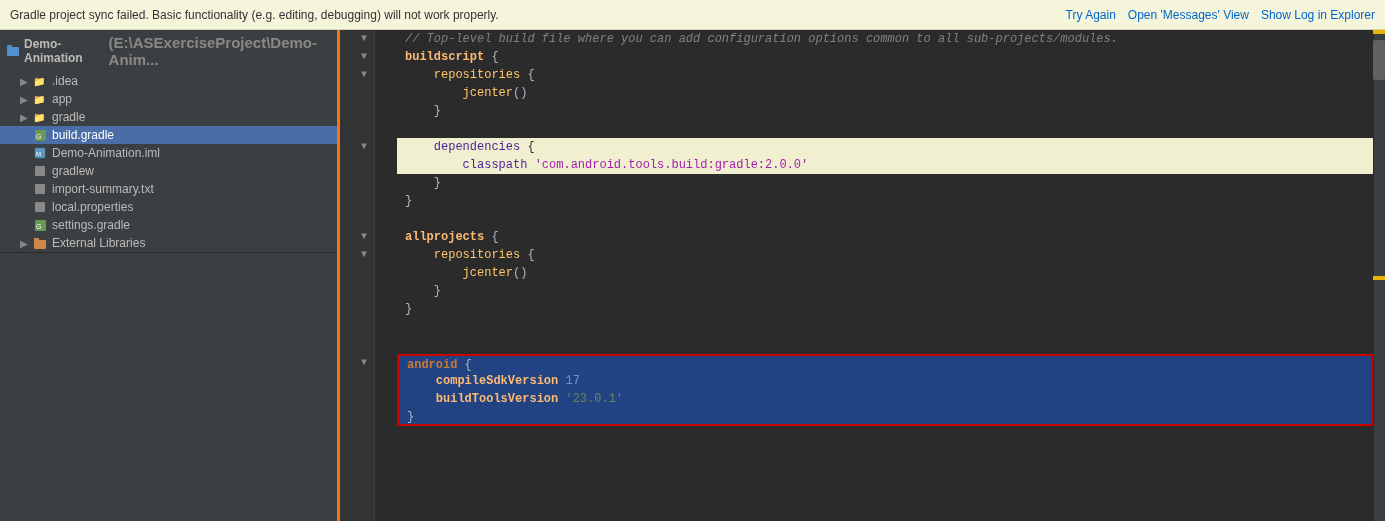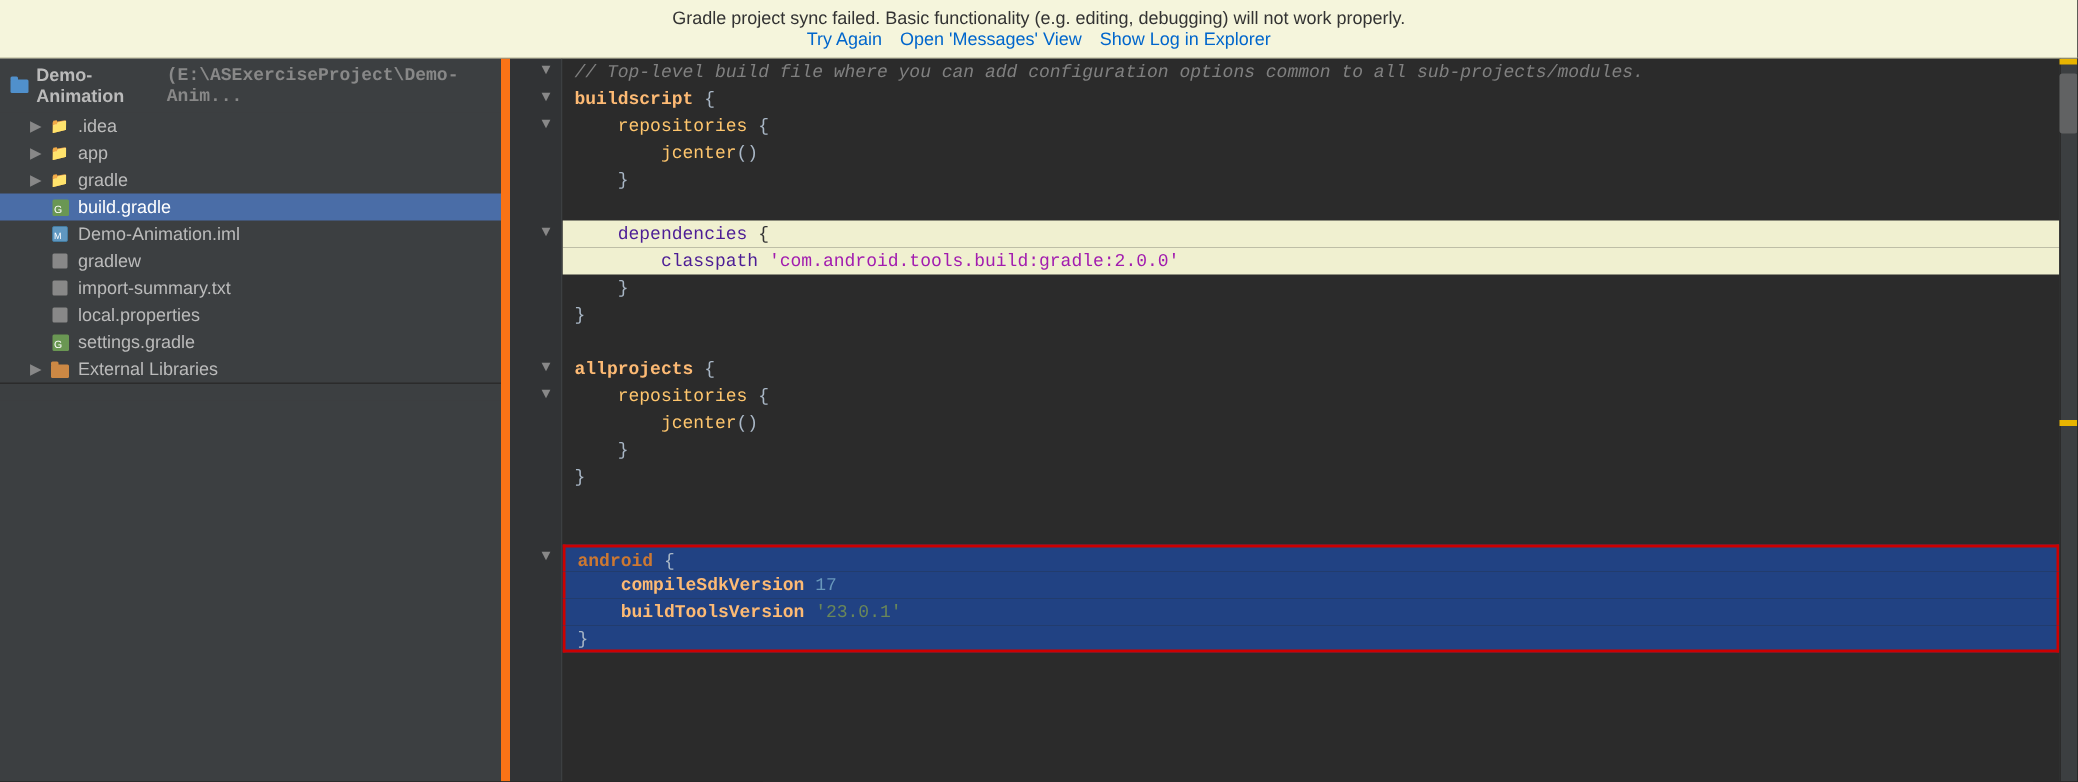--- a/index.html
+++ b/index.html
@@ -18,21 +18,20 @@
     .notification-bar {
       background: #f5f5dc;
       border-bottom: 1px solid #d4d4b8;
       padding: 5px 10px;
       display: flex;
       align-items: center;
       min-height: 30px;
       color: #333;
       font-family: Arial, sans-serif;
       font-size: 12px;
-      flex-direction: column;
     }
     .notification-bar .message {
       flex: 1;
       color: #333;
     }
     .notification-bar .links {
       display: flex;
       gap: 12px;
     }
     .notification-bar .links a {
@@ -45,21 +44,21 @@
     .main-layout {
       display: flex;
       flex: 1;
       overflow: hidden;
     }
 
     
     .sidebar {
       width: 340px;
       background: #3c3f41;
-      border-right: 6px solid #f97316;
+      border-right: 3px solid #f97316;
       overflow-y: auto;
       overflow-x: hidden;
       color: #bbbbbb;
       font-family: Arial, sans-serif;
       font-size: 12px;
     }
 
     .sidebar-header {
       display: flex;
       align-items: center;
@@ -174,20 +173,21 @@
     }
 
     .code-line {
       height: 18px;
       line-height: 18px;
       padding-left: 8px;
       white-space: pre;
       font-family: 'Courier New', monospace;
       font-size: 12px;
       color: #a9b7c6;
+      margin-left: 22px;
     }
 
     .code-line.highlighted {
       background: #f0f0d0;
       color: #333;
     }
 
     .code-line.selected-line {
       background: #214283;
       color: #a9b7c6;
@@ -266,21 +266,21 @@
 
   <div class="sidebar">
     <div class="sidebar-header">
       <span class="project-icon">
         <svg width="14" height="14" viewBox="0 0 14 14">
           <rect x="1" y="3" width="12" height="9" fill="#5090cc" rx="1"></rect>
           <rect x="1" y="1" width="5" height="3" fill="#5090cc" rx="1"></rect>
         </svg>
       </span>
       <span style="font-weight:bold; color:#bbbbbb;">Demo-Animation</span>
-      <span style="color:#888; margin-left:2px; font-size:12px;font-family:Liberation Mono, monospace;">(E:\ASExerciseProject\Demo-Anim...</span>
+      <span style="color:#888; margin-left:2px; font-size:15px;">(E:\ASExerciseProject\Demo-Anim...</span>
     </div>
 
     <div class="tree-item">
       <span class="indent" style="width:16px; display:inline-block;"></span>
       <span class="arrow">▶</span>
       <span class="file-icon folder-icon-yellow">📁</span>
       <span>.idea</span>
     </div>
 
     <div class="tree-item">

